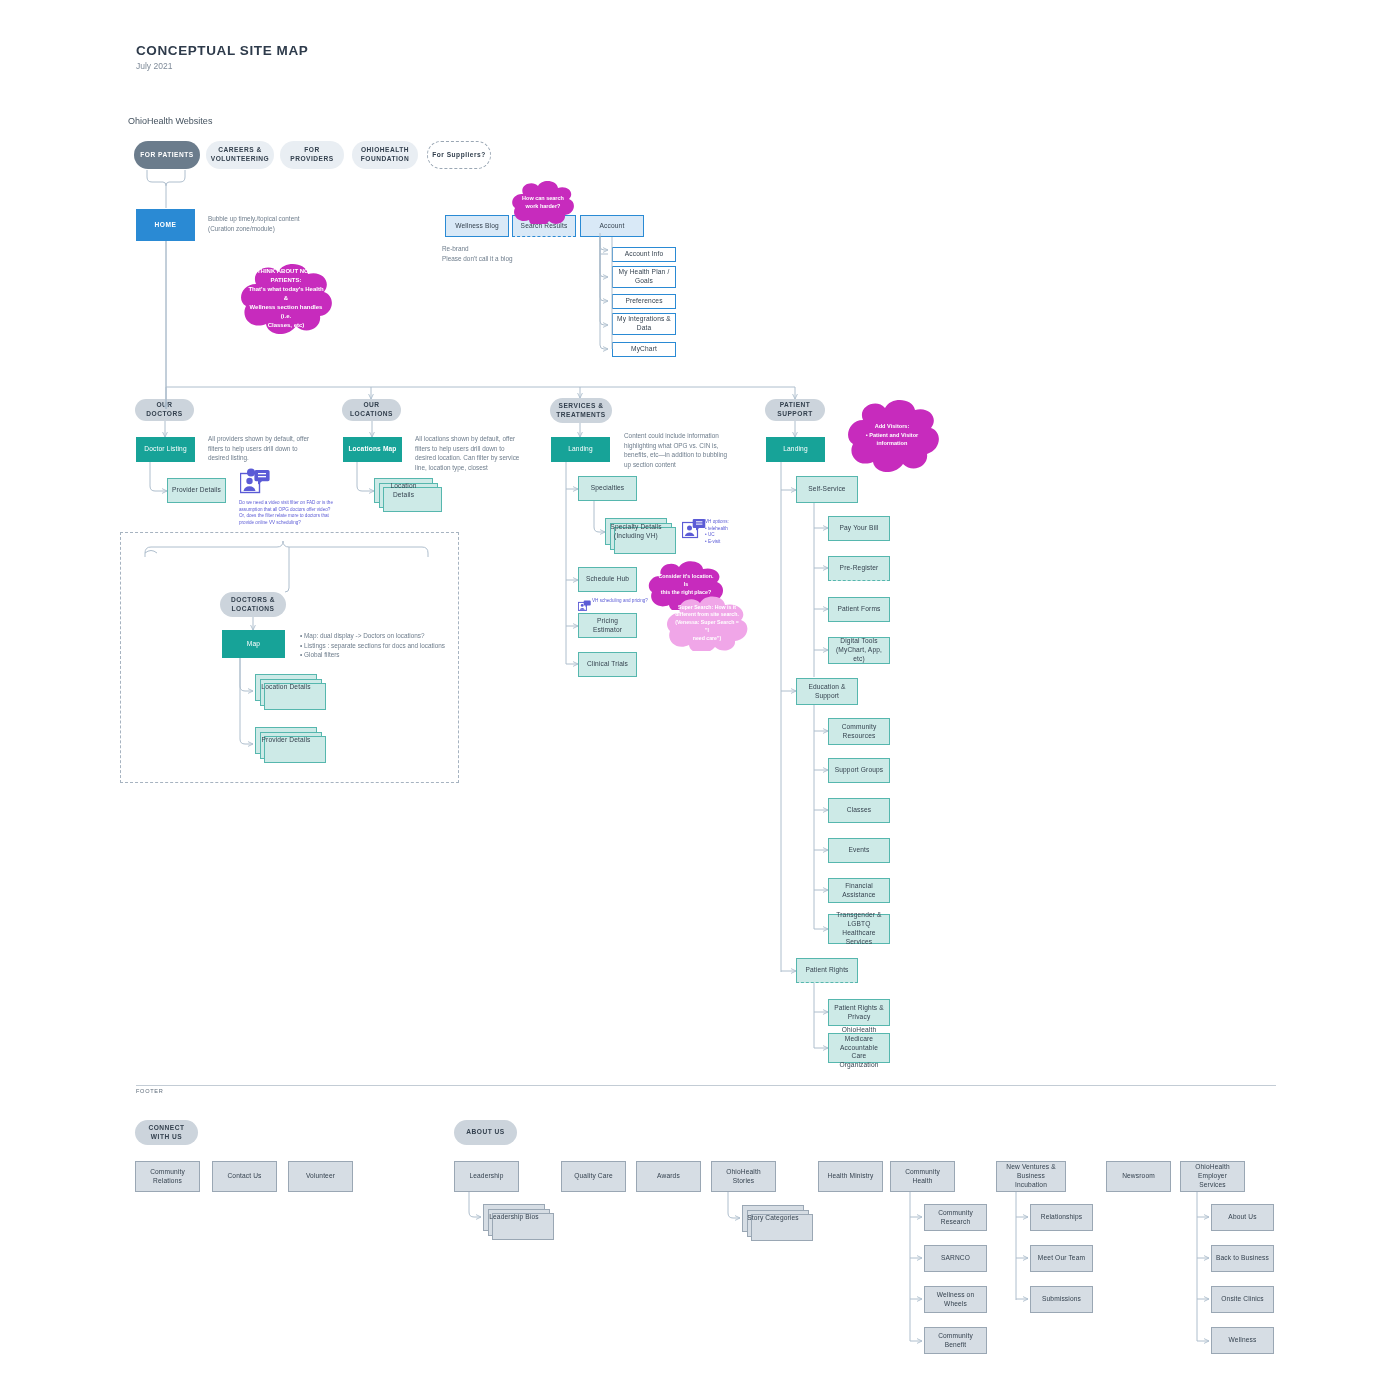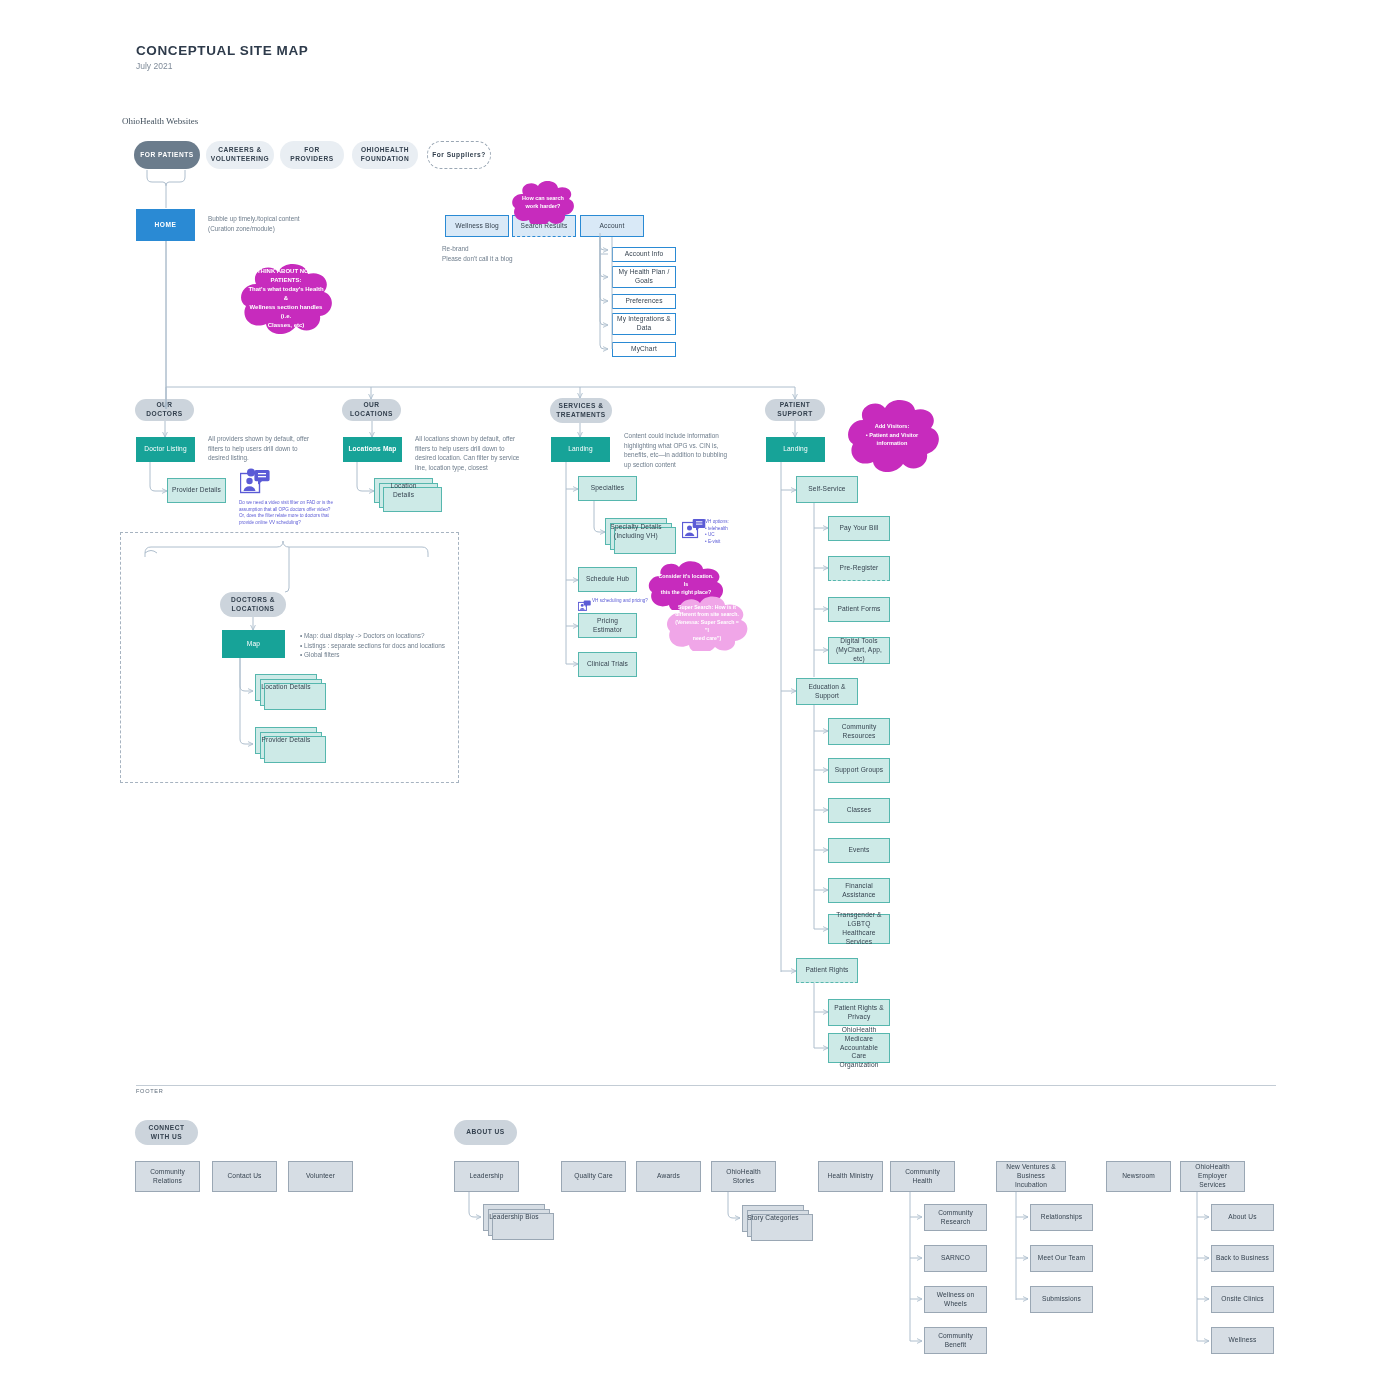--- a/index.html
+++ b/index.html
@@ -150,21 +150,21 @@
   .vicon { position:absolute; }
 </style>
 </head>
 <body>
 
 <div class="canvas">
 
   <div class="title">CONCEPTUAL SITE MAP</div>
   <div class="subtitle">July 2021</div>
 
-  <div class="section-label" style="left:122px; top:116px;font-family:Liberation Serif, serif;">OhioHealth Websites</div>
+  <div class="section-label" style="left:128px; top:116px;">OhioHealth Websites</div>
 
   <div class="node pill dark" style="left:134px; top:141px; width:66px; height:28px;">FOR PATIENTS</div>
   <div class="node pill light" style="left:206px; top:141px; width:68px; height:28px;">CAREERS &amp; VOLUNTEERING</div>
   <div class="node pill light" style="left:280px; top:141px; width:64px; height:28px;">FOR PROVIDERS</div>
   <div class="node pill light" style="left:352px; top:141px; width:66px; height:28px;">OHIOHEALTH FOUNDATION</div>
   <div class="node pill dashed" style="left:427px; top:141px; width:64px; height:28px;">For Suppliers?</div>
 
   <div class="node box-blue" style="left:136px; top:209px; width:59px; height:32px;">HOME</div>
   <div class="note" style="left:208px; top:214px; width:170px;">Bubble up timely./topical content
 (Curation zone/module)</div>

